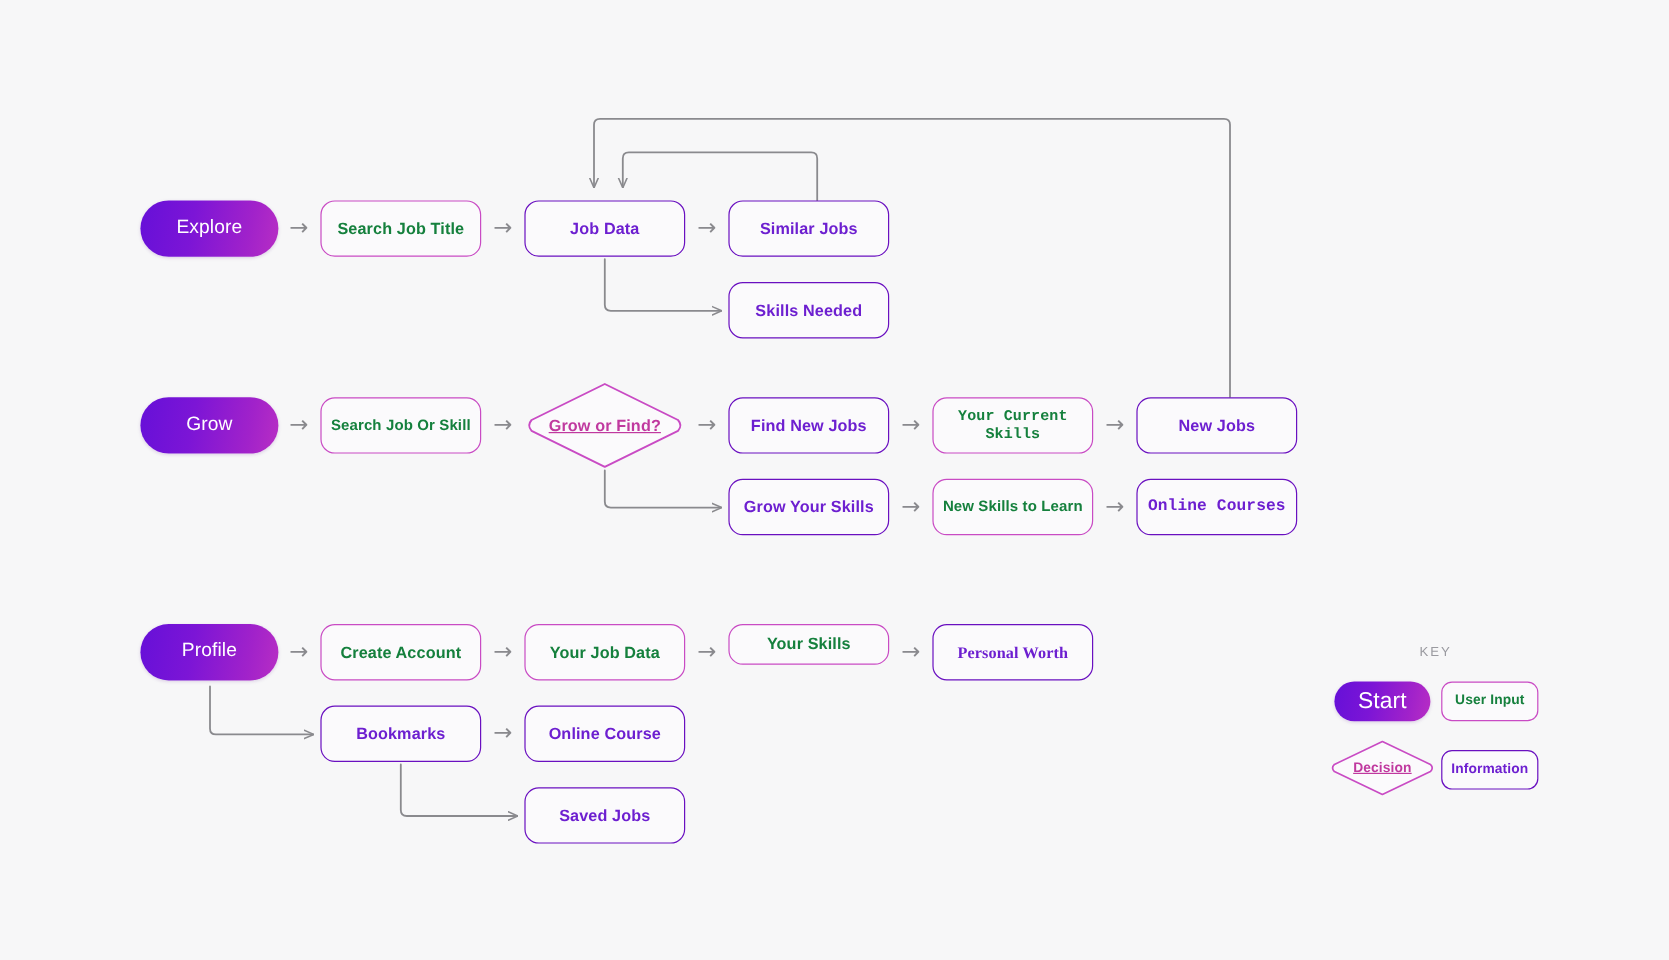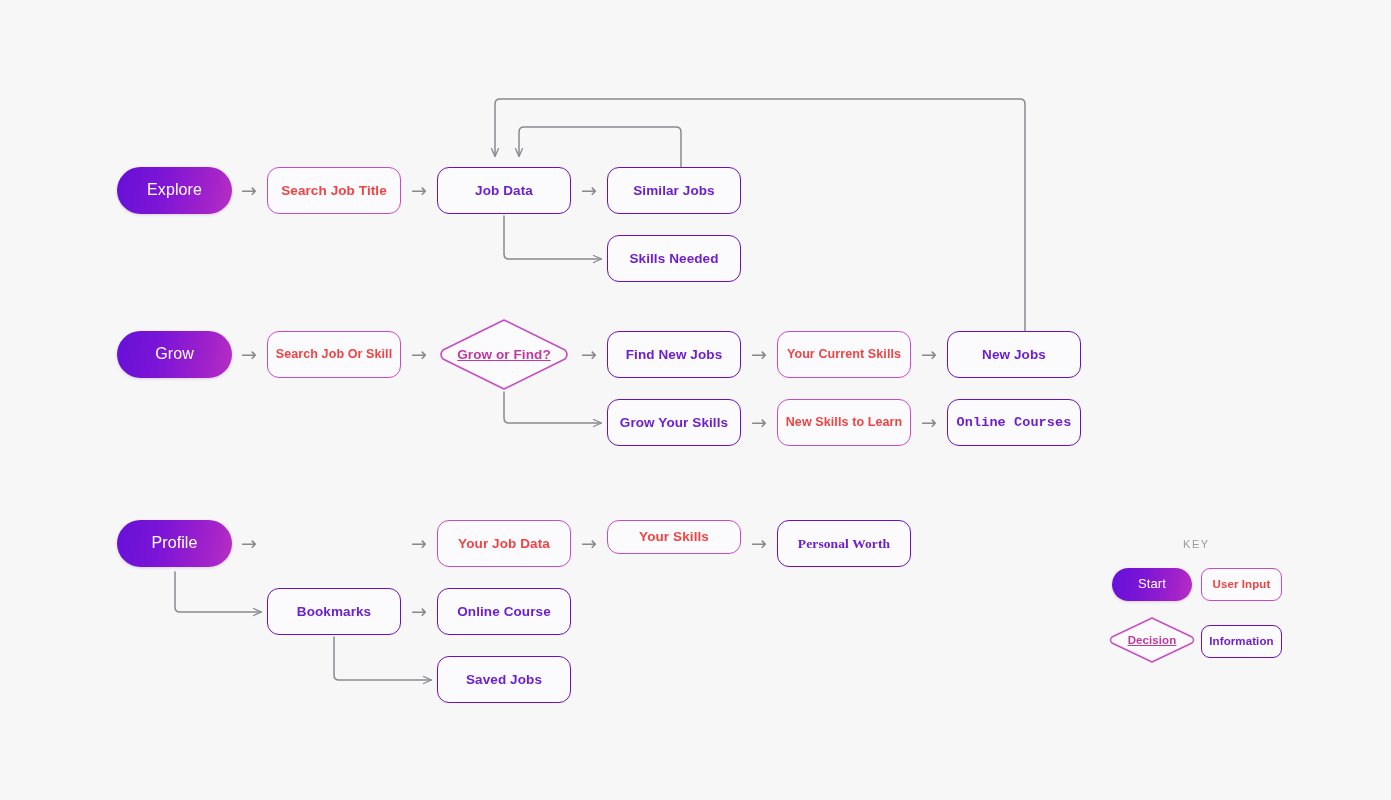--- a/index.html
+++ b/index.html
@@ -39,21 +39,21 @@
     border-radius: 30px;
     font-weight: 400;
     font-size: 16px;
     border: none;
     box-shadow: 0 1px 3px rgba(90,20,140,0.18);
   }
 
   
   .node.userinput {
     border: 1.6px solid #c94bc4;
-    color: #ef4444;
+    color: #15803d;
     border-radius: 12px;
   }
 
   
   .node.information {
     border: 1.6px solid #6a10c0;
     color: #6d1fd0;
     border-radius: 12px;
   }
 
@@ -90,21 +90,21 @@
     color: #9a9aa0;
     font-weight: 400;
   }
 
   .key-wrap { position: absolute; }
 
   .node.small {
     font-size: 12.5px;
   }
   .node.start.small {
-    font-size: 13px;
+    font-size: 19px;
     font-weight: 400;
   }
 </style>
 </head>
 <body>
 
 <div id="canvas">
 
   <svg class="connectors" viewBox="0 0 1391 800">
     <defs>
@@ -167,21 +167,21 @@
     </svg>
     <span class="dlabel">Grow or Find?</span>
   </div>
   <span class="arrowglyph" style="left:581px; top:345px;">→</span>
 
   <div class="node information" style="left:607px; top:331px; width:134px; height:47px;">
     <span>Find New Jobs</span>
   </div>
   <span class="arrowglyph" style="left:751px; top:345px;">→</span>
 
-  <div class="node userinput small" style="left:777px; top:331px; width:134px; height:47px;">
+  <div class="node userinput small" style="left:777px; top:331px; width:134px; height:47px;font-family:Liberation Mono, monospace;">
     <span>Your Current Skills</span>
   </div>
   <span class="arrowglyph" style="left:921px; top:345px;">→</span>
 
   <div class="node information" style="left:607px; top:399px; width:134px; height:47px;">
     <span>Grow Your Skills</span>
   </div>
 
   <div class="node information" style="left:947px; top:331px; width:134px; height:47px;">
     <span>New Jobs</span>
@@ -195,20 +195,23 @@
 
   <div class="node information" style="left:947px; top:399px; width:134px; height:47px;font-family:Liberation Mono, monospace;">
     <span>Online Courses</span>
   </div>
 
   <div class="node start" style="left:117px; top:520px; width:115px; height:47px;">
     <span>Profile</span>
   </div>
   <span class="arrowglyph" style="left:241px; top:534px;">→</span>
 
+  <div class="node userinput" style="left:267px; top:520px; width:134px; height:47px;">
+    <span>Create Account</span>
+  </div>
   <span class="arrowglyph" style="left:411px; top:534px;">→</span>
 
   <div class="node userinput" style="left:437px; top:520px; width:134px; height:47px;">
     <span>Your Job Data</span>
   </div>
   <span class="arrowglyph" style="left:581px; top:534px;">→</span>
 
   <div class="node userinput" style="left:607px; top:520px; width:134px; height:34px;justify-content:center;">
     <span>Your Skills</span>
   </div>

